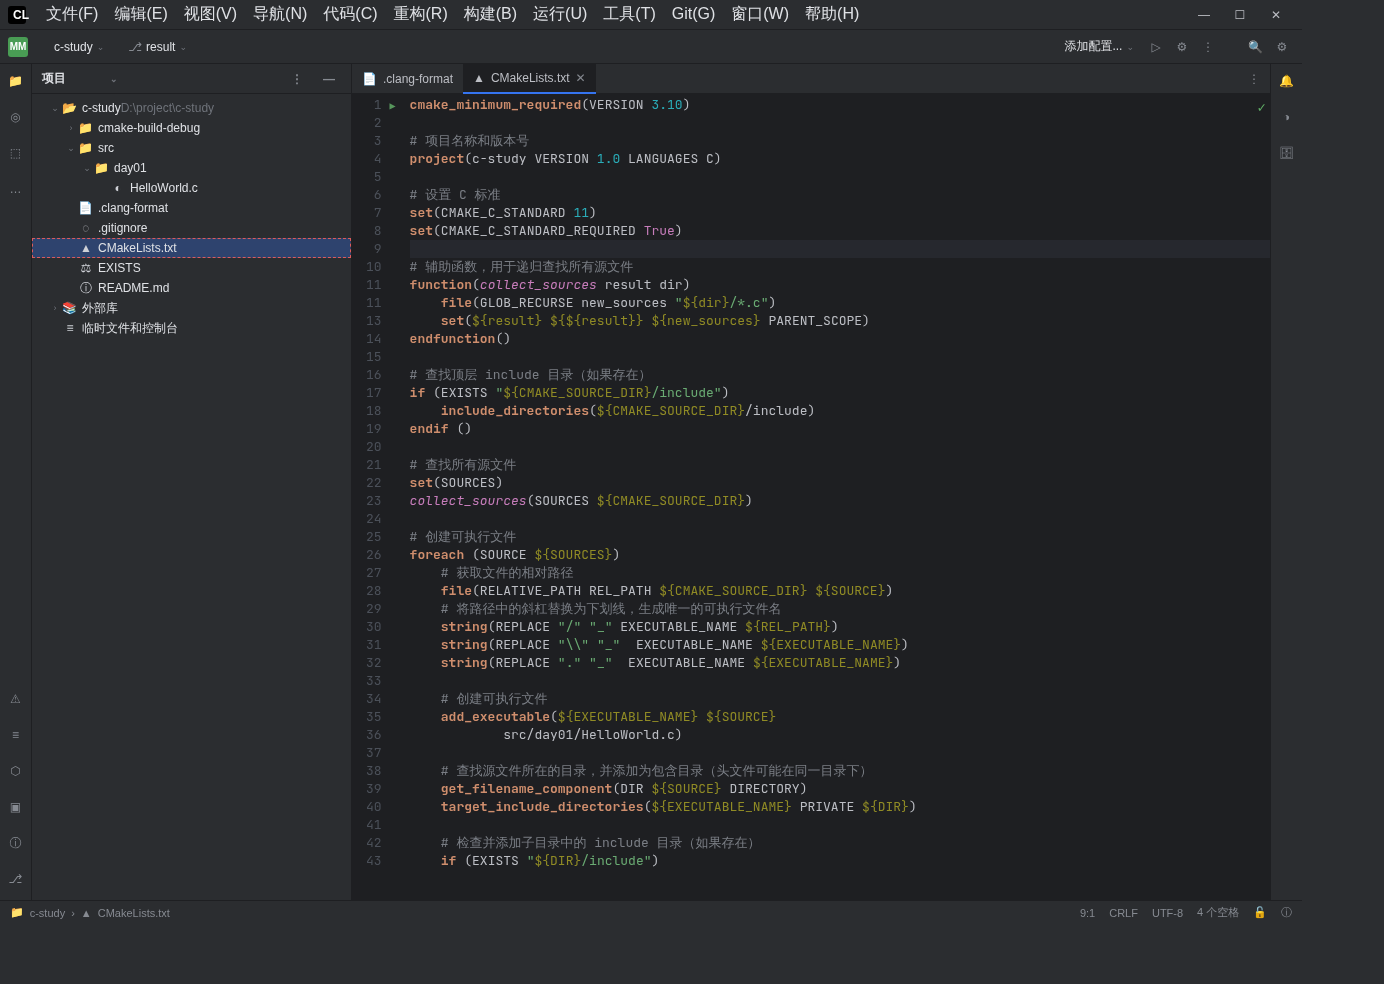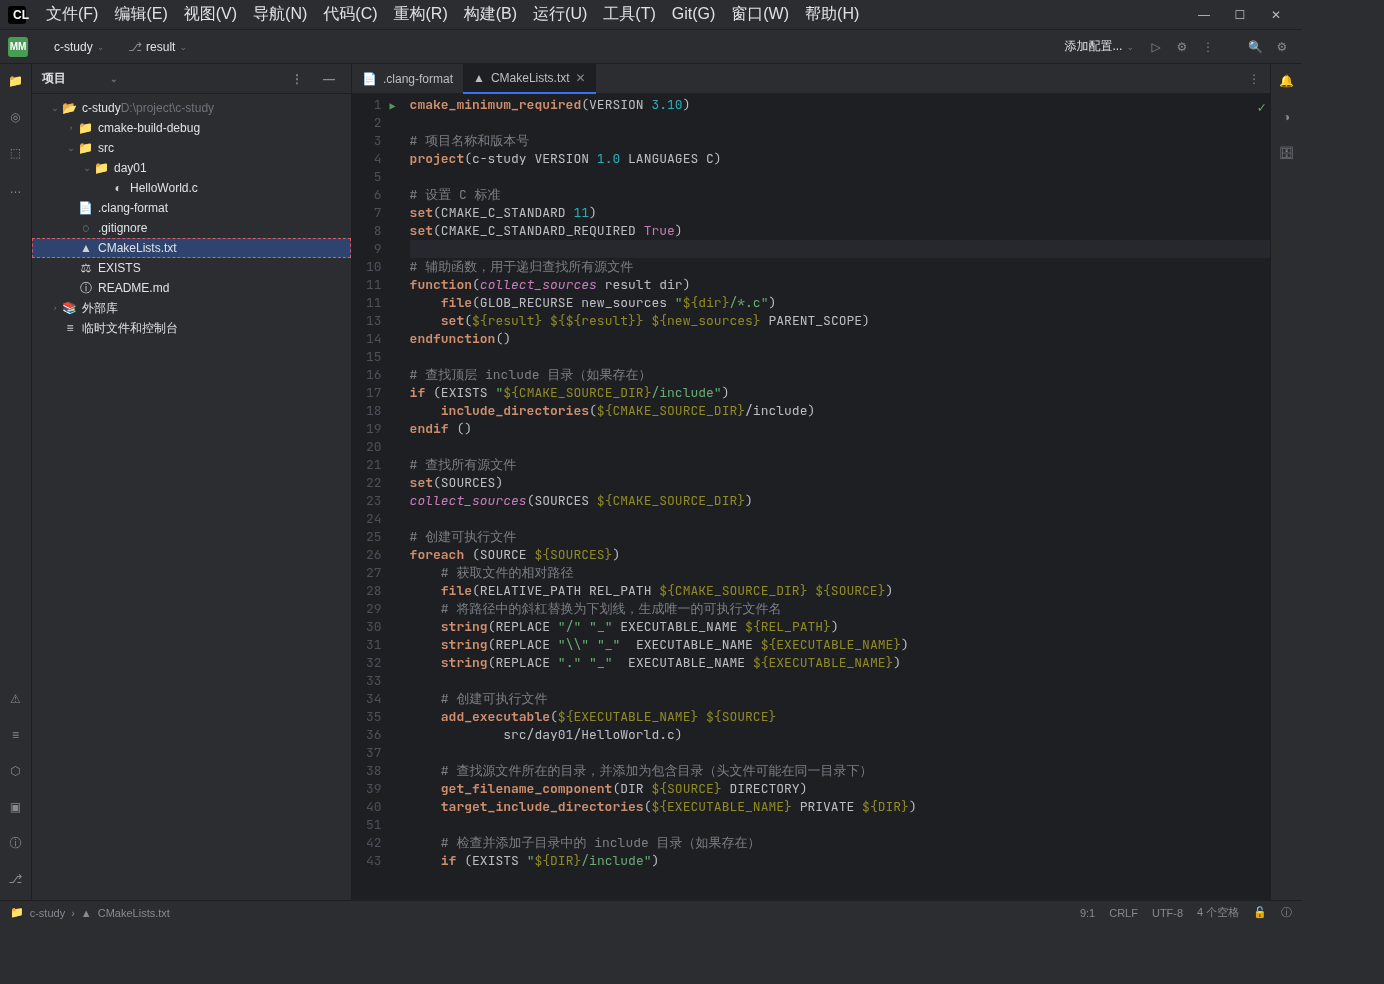--- a/index.html
+++ b/index.html
@@ -239,21 +239,21 @@
           <div class="ln">31</div>
           <div class="ln">32</div>
           <div class="ln">33</div>
           <div class="ln">34</div>
           <div class="ln">35</div>
           <div class="ln">36</div>
           <div class="ln">37</div>
           <div class="ln">38</div>
           <div class="ln">39</div>
           <div class="ln">40</div>
-          <div class="ln">51</div>
+          <div class="ln">41</div>
           <div class="ln">42</div>
           <div class="ln">43</div>
         </div>
       <div class="code" id="code-host"><div class="line"><span class="c-kw">cmake_minimum_required</span>(<span class="c-var">VERSION</span> <span class="c-num">3.10</span>)</div><div class="line">&nbsp;</div><div class="line"><span class="c-cm"># 项目名称和版本号</span></div><div class="line"><span class="c-kw">project</span>(c-study <span class="c-var">VERSION</span> <span class="c-num">1.0</span> <span class="c-var">LANGUAGES</span> C)</div><div class="line">&nbsp;</div><div class="line"><span class="c-cm"># 设置 C 标准</span></div><div class="line"><span class="c-kw">set</span>(<span class="c-var">CMAKE_C_STANDARD</span> <span class="c-num">11</span>)</div><div class="line"><span class="c-kw">set</span>(<span class="c-var">CMAKE_C_STANDARD_REQUIRED</span> <span class="c-const">True</span>)</div><div class="line current-line">&nbsp;</div><div class="line"><span class="c-cm"># 辅助函数，用于递归查找所有源文件</span></div><div class="line"><span class="c-kw">function</span>(<span class="c-fn">collect_sources</span> result dir)</div><div class="line">    <span class="c-kw">file</span>(<span class="c-var">GLOB_RECURSE</span> new_sources <span class="c-str">"</span><span class="c-mac">${dir}</span><span class="c-str">/*.c"</span>)</div><div class="line">    <span class="c-kw">set</span>(<span class="c-mac">${result}</span> <span class="c-mac">${${result}}</span> <span class="c-mac">${new_sources}</span> <span class="c-var">PARENT_SCOPE</span>)</div><div class="line"><span class="c-kw">endfunction</span>()</div><div class="line">&nbsp;</div><div class="line"><span class="c-cm"># 查找顶层 include 目录（如果存在）</span></div><div class="line"><span class="c-kw">if</span> (<span class="c-var">EXISTS</span> <span class="c-str">"</span><span class="c-mac">${CMAKE_SOURCE_DIR}</span><span class="c-str">/include"</span>)</div><div class="line">    <span class="c-kw">include_directories</span>(<span class="c-mac">${CMAKE_SOURCE_DIR}</span>/include)</div><div class="line"><span class="c-kw">endif</span> ()</div><div class="line">&nbsp;</div><div class="line"><span class="c-cm"># 查找所有源文件</span></div><div class="line"><span class="c-kw">set</span>(SOURCES)</div><div class="line"><span class="c-fn">collect_sources</span>(SOURCES <span class="c-mac">${CMAKE_SOURCE_DIR}</span>)</div><div class="line">&nbsp;</div><div class="line"><span class="c-cm"># 创建可执行文件</span></div><div class="line"><span class="c-kw">foreach</span> (SOURCE <span class="c-mac">${SOURCES}</span>)</div><div class="line">    <span class="c-cm"># 获取文件的相对路径</span></div><div class="line">    <span class="c-kw">file</span>(<span class="c-var">RELATIVE_PATH</span> REL_PATH <span class="c-mac">${CMAKE_SOURCE_DIR}</span> <span class="c-mac">${SOURCE}</span>)</div><div class="line">    <span class="c-cm"># 将路径中的斜杠替换为下划线，生成唯一的可执行文件名</span></div><div class="line">    <span class="c-kw">string</span>(<span class="c-var">REPLACE</span> <span class="c-str">"/"</span> <span class="c-str">"_"</span> EXECUTABLE_NAME <span class="c-mac">${REL_PATH}</span>)</div><div class="line">    <span class="c-kw">string</span>(<span class="c-var">REPLACE</span> <span class="c-str">"\\"</span> <span class="c-str">"_"</span>  EXECUTABLE_NAME <span class="c-mac">${EXECUTABLE_NAME}</span>)</div><div class="line">    <span class="c-kw">string</span>(<span class="c-var">REPLACE</span> <span class="c-str">"."</span> <span class="c-str">"_"</span>  EXECUTABLE_NAME <span class="c-mac">${EXECUTABLE_NAME}</span>)</div><div class="line">&nbsp;</div><div class="line">    <span class="c-cm"># 创建可执行文件</span></div><div class="line">    <span class="c-kw">add_executable</span>(<span class="c-mac">${EXECUTABLE_NAME}</span> <span class="c-mac">${SOURCE}</span></div><div class="line">            src/day01/HelloWorld.c)</div><div class="line">&nbsp;</div><div class="line">    <span class="c-cm"># 查找源文件所在的目录，并添加为包含目录（头文件可能在同一目录下）</span></div><div class="line">    <span class="c-kw">get_filename_component</span>(DIR <span class="c-mac">${SOURCE}</span> <span class="c-var">DIRECTORY</span>)</div><div class="line">    <span class="c-kw">target_include_directories</span>(<span class="c-mac">${EXECUTABLE_NAME}</span> <span class="c-var">PRIVATE</span> <span class="c-mac">${DIR}</span>)</div><div class="line">&nbsp;</div><div class="line">    <span class="c-cm"># 检查并添加子目录中的 include 目录（如果存在）</span></div><div class="line">    <span class="c-kw">if</span> (<span class="c-var">EXISTS</span> <span class="c-str">"</span><span class="c-mac">${DIR}</span><span class="c-str">/include"</span>)</div></div>
     </div>
   </div>
 
   <div class="right-sidebar">
     <div class="sb-icon">🔔</div>
     <div class="sb-icon">◑</div>

